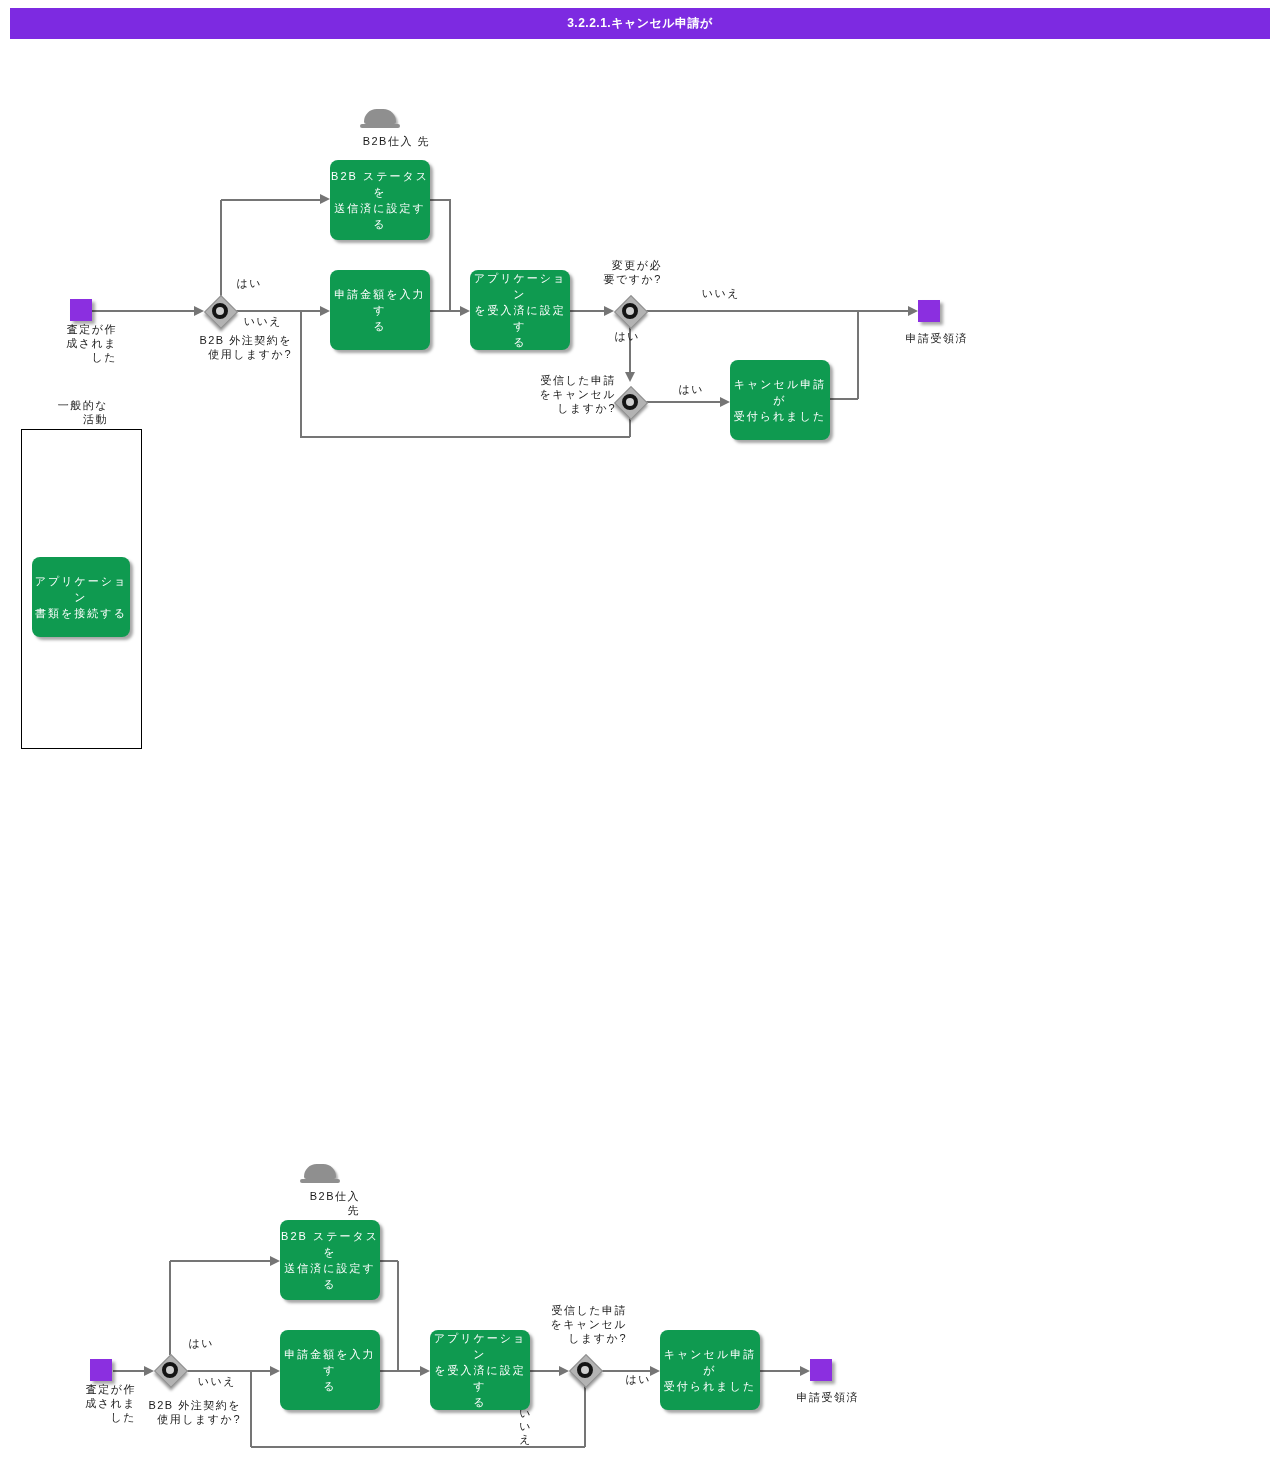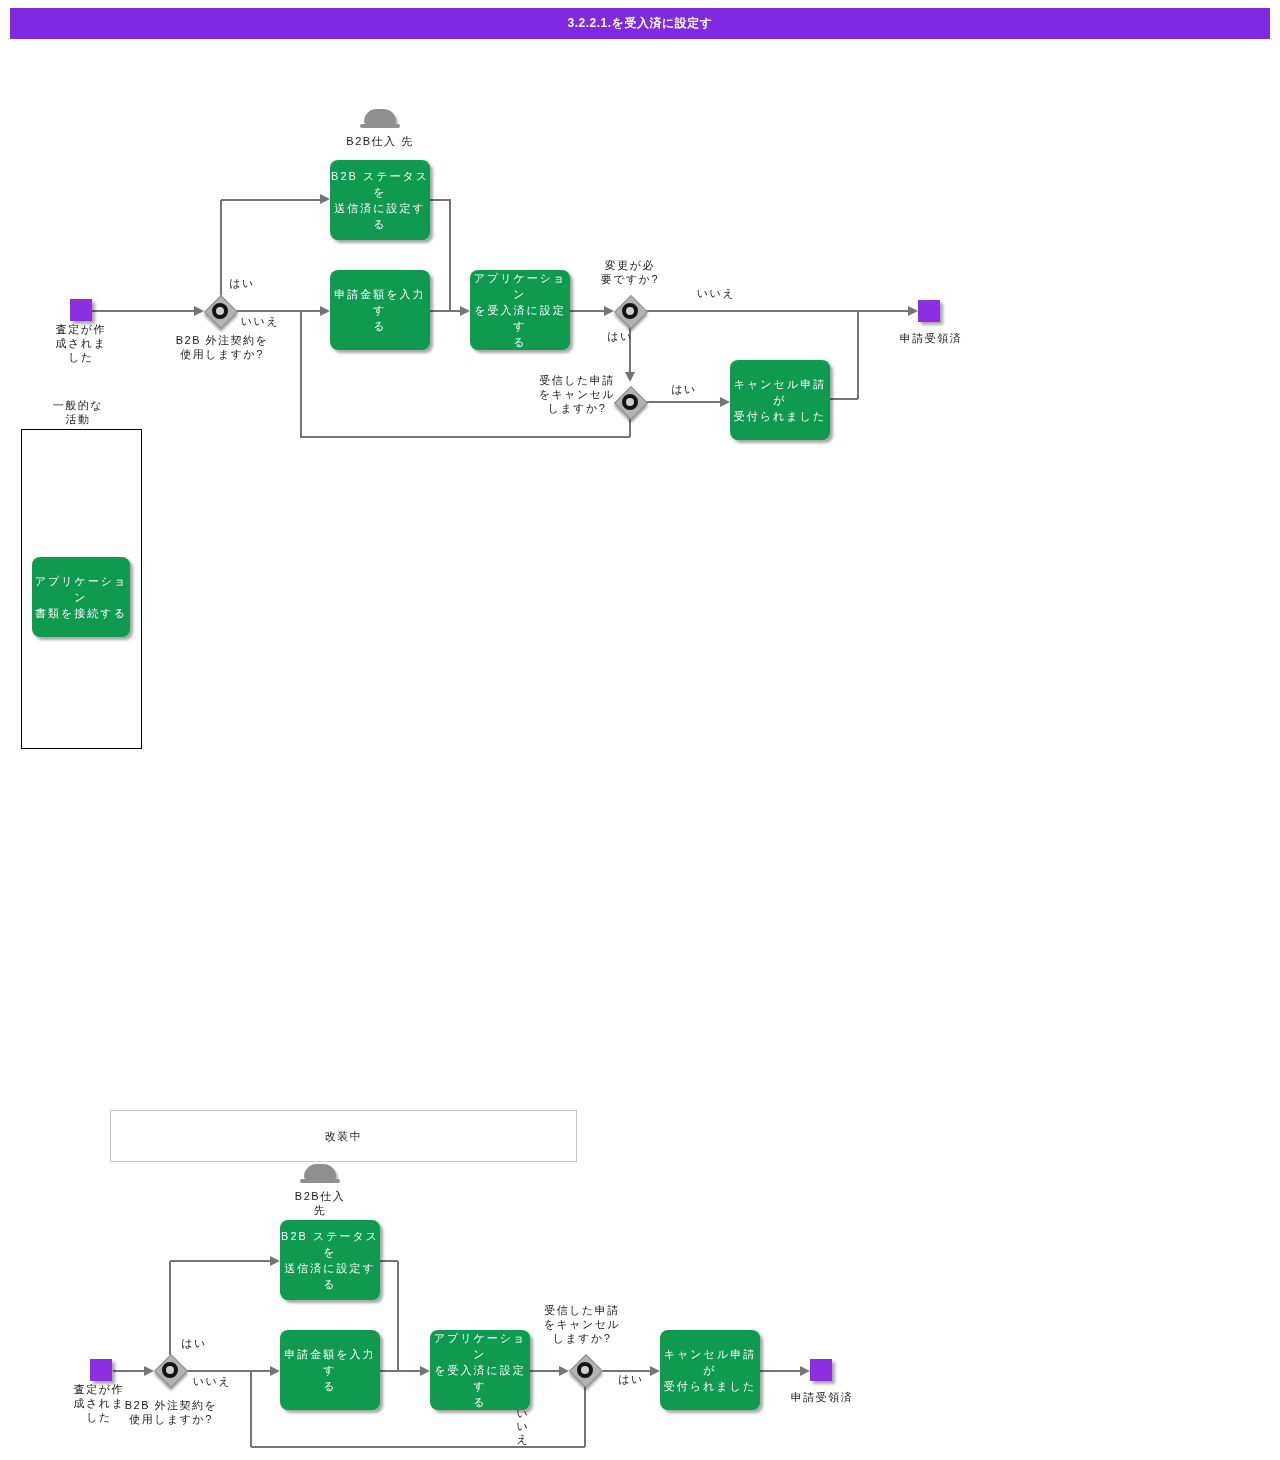--- a/index.html
+++ b/index.html
@@ -11,39 +11,39 @@
   .task{position:absolute;width:100px;height:80px;background:var(--task_green,#0f9a50);border-radius:8px;
         color:#fff;font-size:11px;line-height:16px;letter-spacing:2px;display:flex;align-items:center;
         justify-content:center;text-align:center;white-space:pre-line;box-shadow:3px 3px 3px rgba(0,0,0,.35)}
   .task.nowrap{white-space:nowrap;overflow:visible}
   .event{position:absolute;width:22px;height:22px;background:var(--node_purple,#8b2fe0);
          box-shadow:3px 3px 3px rgba(0,0,0,.35)}
   .gw{position:absolute;width:22px;height:22px;background:#b3b3b3;border:1px solid #8f8f8f;
       transform:rotate(45deg);box-shadow:2px 2px 3px rgba(0,0,0,.4)}
   .gw-c{position:absolute;width:16px;height:16px;border-radius:50%;border:4px solid #141414;
         background:#cfcfcf;box-sizing:border-box}
-  .lbl{position:absolute;font-size:11px;line-height:14px;letter-spacing:1.5px;white-space:pre-line;text-align:center}
+  .lbl{position:absolute;font-size:11px;line-height:14px;letter-spacing:1.5px;white-space:pre-line;text-align:right}
   .hl{position:absolute;height:1.5px;background:var(--line,#757575)}
   .vl{position:absolute;width:1.5px;background:var(--line,#757575)}
   .ar{position:absolute;width:0;height:0}
   .ar.r{border-top:5px solid transparent;border-bottom:5px solid transparent;border-left:10px solid var(--line,#757575)}
   .ar.d{border-left:5px solid transparent;border-right:5px solid transparent;border-top:10px solid var(--line,#757575)}
   .hat-dome{position:absolute;width:32px;height:15px;background:#8f8f8f;border-radius:16px 16px 3px 3px;
             box-shadow:2px 2px 2px rgba(0,0,0,.3)}
   .hat-brim{position:absolute;width:40px;height:4px;background:#8f8f8f;border-radius:2px}
   .frame{position:absolute;border:1.5px solid #000;background:#fff}
   .banner{position:absolute;border:1px solid #c9c9c9;background:#fff;display:flex;align-items:center;
           justify-content:center;font-size:11px;letter-spacing:1.5px}
 </style>
 </head>
 <body>
 
 <div id="canvas">
 
-  <div class="titlebar">3.2.2.1.を受入済に設定す</div>
+  <div class="titlebar">3.2.2.1.キャンセル申請が</div>
 
   <div class="hat-dome" style="left:364px;top:109px"></div>
   <div class="hat-brim" style="left:360px;top:124px"></div>
   <div class="lbl" style="left:330px;top:134px;width:100px">B2B仕入 先</div>
 
   <div class="vl" style="left:220px;top:200px;height:96px"></div>
   <div class="hl" style="left:221px;top:199px;width:99px"></div>
   <div class="ar r" style="left:320px;top:194px"></div>
   <div class="hl" style="left:92px;top:310px;width:102px"></div>
   <div class="ar r" style="left:194px;top:306px"></div>
@@ -94,27 +94,26 @@
   <div class="gw-c" style="left:622px;top:394px"></div>
   <div class="lbl" style="left:538px;top:373px;width:78px">受信した申請
 をキャンセル
 しますか?</div>
   <div class="lbl" style="left:664px;top:382px;width:40px">はい</div>
   <div class="task" style="left:730px;top:360px">キャンセル申請が
 受付られました</div>
   <div class="event" style="left:918px;top:300px"></div>
   <div class="lbl" style="left:894px;top:331px;width:74px">申請受領済</div>
 
-  <div class="lbl" style="left:36px;top:398px;width:84px">一般的な
+  <div class="lbl" style="left:24px;top:398px;width:84px">一般的な
 活動</div>
   <div class="frame" style="left:21px;top:429px;width:119px;height:318px"></div>
   <div class="task" style="left:32px;top:557px;width:98px;height:80px">アプリケーション
 書類を接続する</div>
 
-  <div class="banner" style="left:110px;top:1110px;width:465px;height:50px">改装中</div>
   <div class="hat-dome" style="left:304px;top:1164px"></div>
   <div class="hat-brim" style="left:300px;top:1179px"></div>
   <div class="lbl" style="left:280px;top:1189px;width:80px">B2B仕入
 先</div>
 
   <div class="hl" style="left:113px;top:1370px;width:31px"></div>
   <div class="ar r" style="left:144px;top:1366px"></div>
   <div class="vl" style="left:169px;top:1261px;height:94px"></div>
   <div class="hl" style="left:170px;top:1260px;width:100px"></div>
   <div class="ar r" style="left:270px;top:1256px"></div>

